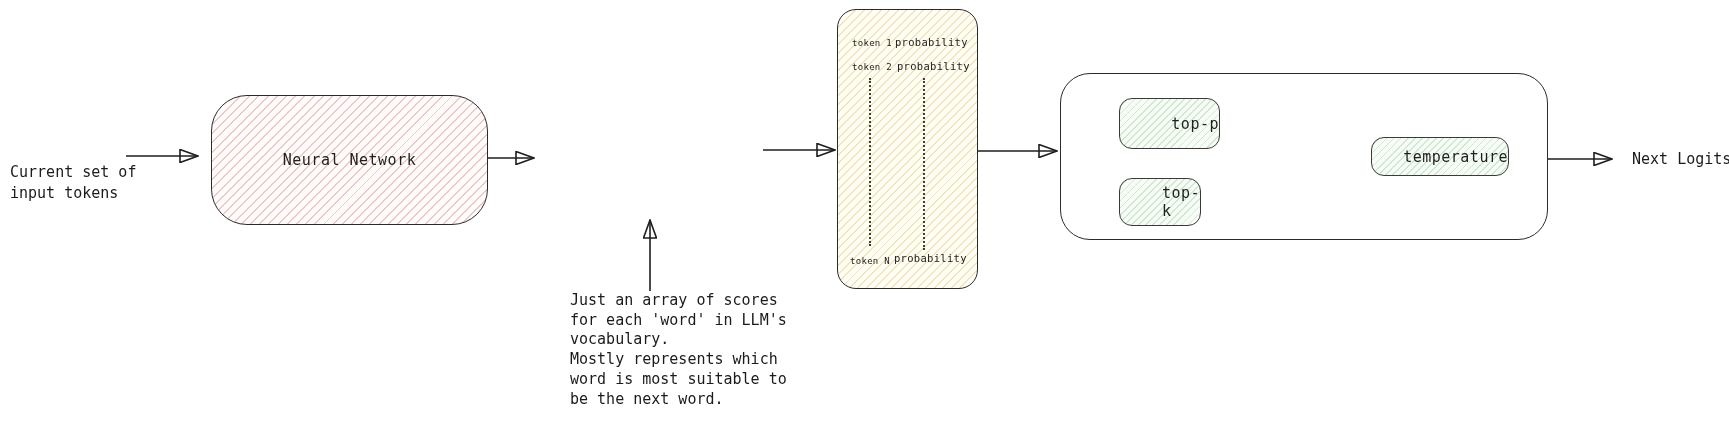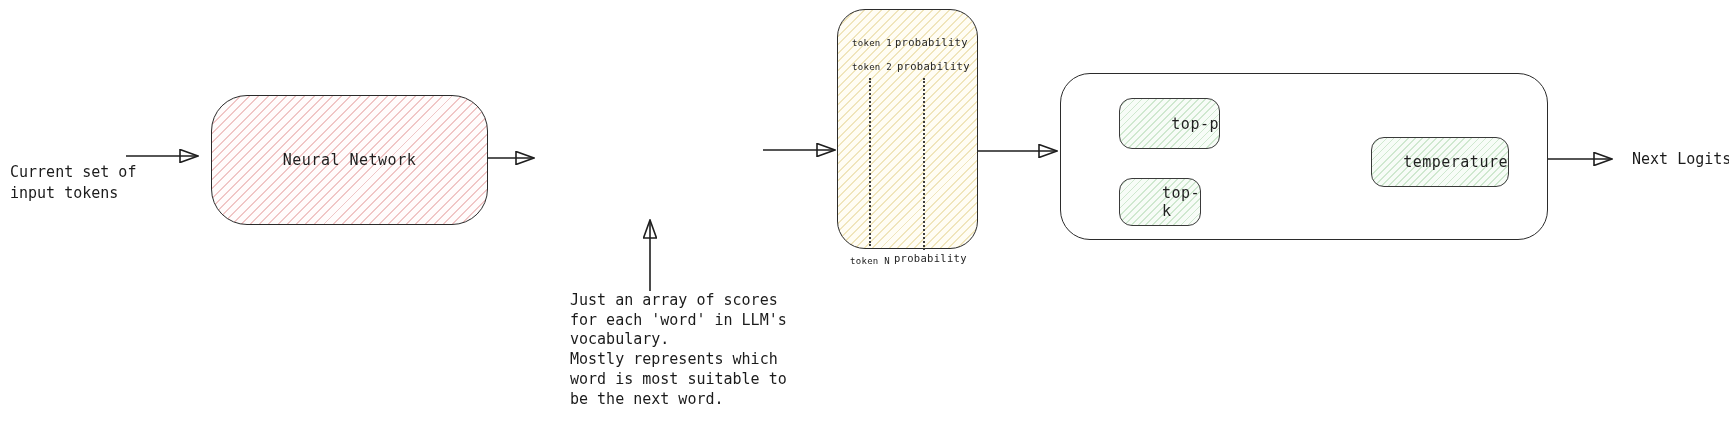--- a/index.html
+++ b/index.html
@@ -24,30 +24,30 @@
     border:1.7px solid #2b2b2b;font-size:15px;letter-spacing:.5px;margin-left:12px;
   }
   .hatch-pink{background:repeating-linear-gradient(135deg,var(--neural-network-hatch) 0 1.4px,transparent 1.4px 6.5px),#fffcfc;}
   .hatch-blue{background:repeating-linear-gradient(135deg,var(--logits-hatch) 0 1.4px,transparent 1.4px 6px),#fbfdff;}
   .hatch-yellow{background:repeating-linear-gradient(135deg,var(--probability-hatch) 0 1.4px,transparent 1.4px 6px),#fffdf4;}
   .hatch-green{background:repeating-linear-gradient(135deg,var(--sampler-hatch) 0 1.2px,transparent 1.2px 5px),#f7fcf7;}
 
   .nn-box{left:199px;top:95px;width:277px;height:130px;border-radius:36px;}
   .logits-box{left:536px;top:93px;width:227px;height:125px;border-radius:36px;}
 
-  .prob-box{left:837px;top:9px;width:141px;height:240px;border-radius:28px;border:1.7px solid #2b2b2b;position:absolute;}
+  .prob-box{left:837px;top:9px;width:141px;height:280px;border-radius:19px;border:1.7px solid #2b2b2b;position:absolute;}
   .prob-token{position:absolute;font-size:9px;letter-spacing:.3px;color:#222;}
   .prob-value{position:absolute;font-size:10.5px;letter-spacing:.3px;color:#222;}
   .dotted-col{position:absolute;width:0;border-left:2px dotted #3d3d3d;}
 
   .sampler{left:1060px;top:73px;width:488px;height:167px;border-radius:30px;border:1.6px solid #2b2b2b;background:#ffffff;position:absolute;}
   .chip{position:absolute;display:flex;align-items:center;justify-content:flex-end;border:1.5px solid #3a3a3a;font-size:15px;letter-spacing:.5px;border-radius:13px;padding-left:48px;}
   .chip-top-p{left:58px;top:24px;width:101px;height:51px;}
   .chip-top-k{left:58px;top:104px;width:82px;height:48px;}
-  .chip-temp{left:310px;top:63px;width:138px;height:50px;}
+  .chip-temp{left:310px;top:63px;width:138px;height:39px;}
 
   .text-label{position:absolute;font-size:15px;line-height:21px;white-space:pre-line;color:#1b1b1b;}
   .note{position:absolute;left:570px;top:291px;font-size:15px;line-height:19.7px;white-space:pre-line;color:#1b1b1b;}
   .next-token{position:absolute;left:1632px;top:150px;font-size:15px;color:#1b1b1b;white-space:nowrap;}
 </style>
 </head>
 <body>
 
 <div class="canvas">
 

